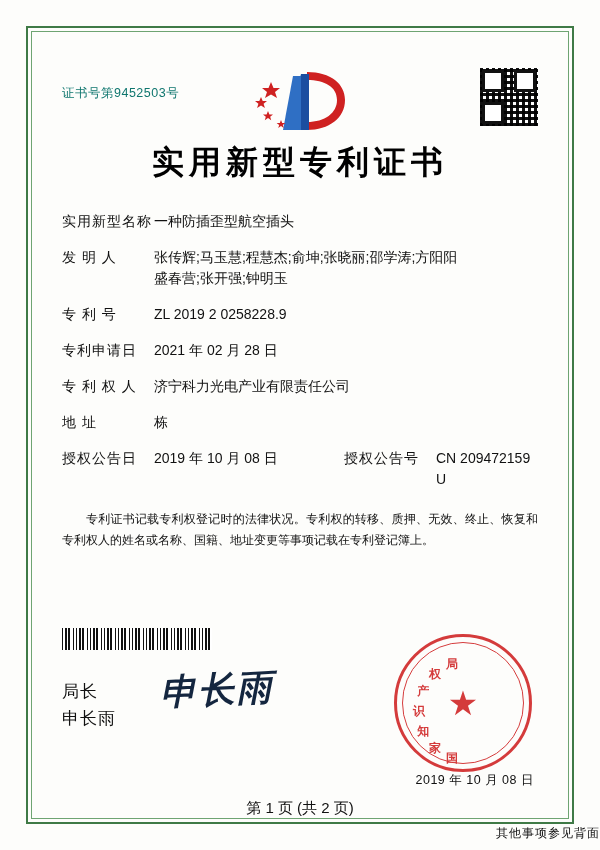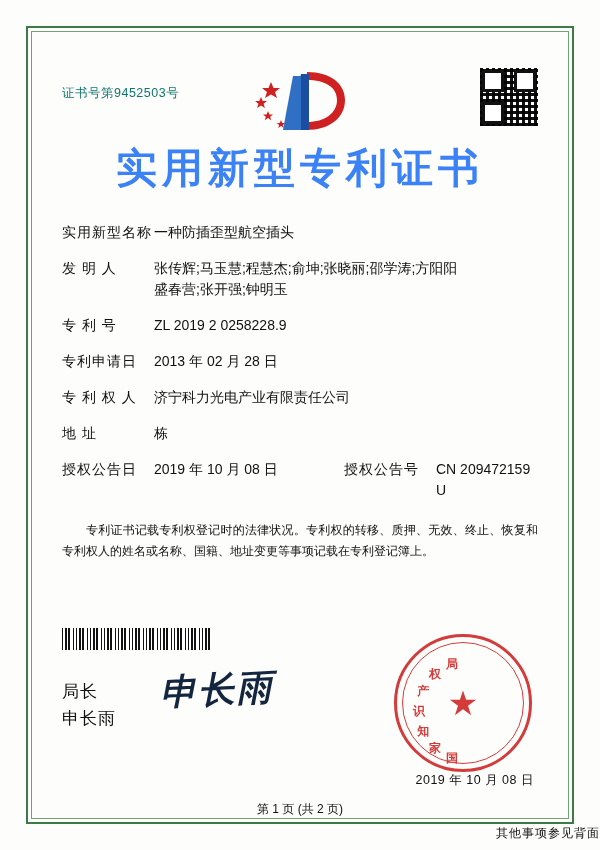--- a/index.html
+++ b/index.html
@@ -75,24 +75,24 @@
     width:16px;height:16px;
     border:3px solid #111;
     background:#fff;
     display:block;
   }
 
   
   .doc-title{
     text-align:center;
     font-family:"DejaVu Sans", sans-serif;
-    font-size:41px;
+    font-size:32px;
     font-weight:bold;
     letter-spacing:5px;
-    color:#3b82f6;
+    color:#000000;
     margin-top:6px;
     margin-bottom:26px;
   }
 
   
   .fields{
     padding:0 22px;
     font-size:14px;
     color:#111;
     line-height:1.5;
@@ -207,21 +207,21 @@
     right:26px;top:152px;
     font-size:12.5px;
     color:#111;
     letter-spacing:.5px;
     white-space:nowrap;
   }
   .page-num{
     position:absolute;
     left:0;right:0;bottom:-8px;
     text-align:center;
-    font-size:12px;
+    font-size:15px;
     color:#111;
   }
   .footer-note{
     position:absolute;
     left:0;right:0;bottom:8px;
     text-align:right;
     font-size:12px;
     color:#111;
     letter-spacing:1px;
   }
@@ -272,21 +272,21 @@
         </div>
       </div>
 
       <div class="frow">
         <div class="flabel">专 利 号</div>
         <div class="fvalue">ZL 2019 2 0258228.9</div>
       </div>
 
       <div class="frow">
         <div class="flabel">专利申请日</div>
-        <div class="fvalue">2013 年 02 月 28 日</div>
+        <div class="fvalue">2021 年 02 月 28 日</div>
       </div>
 
       <div class="frow">
         <div class="flabel">专 利 权 人</div>
         <div class="fvalue">济宁科力光电产业有限责任公司</div>
       </div>
 
       <div class="frow">
         <div class="flabel">地 址</div>
         <div class="fvalue">

